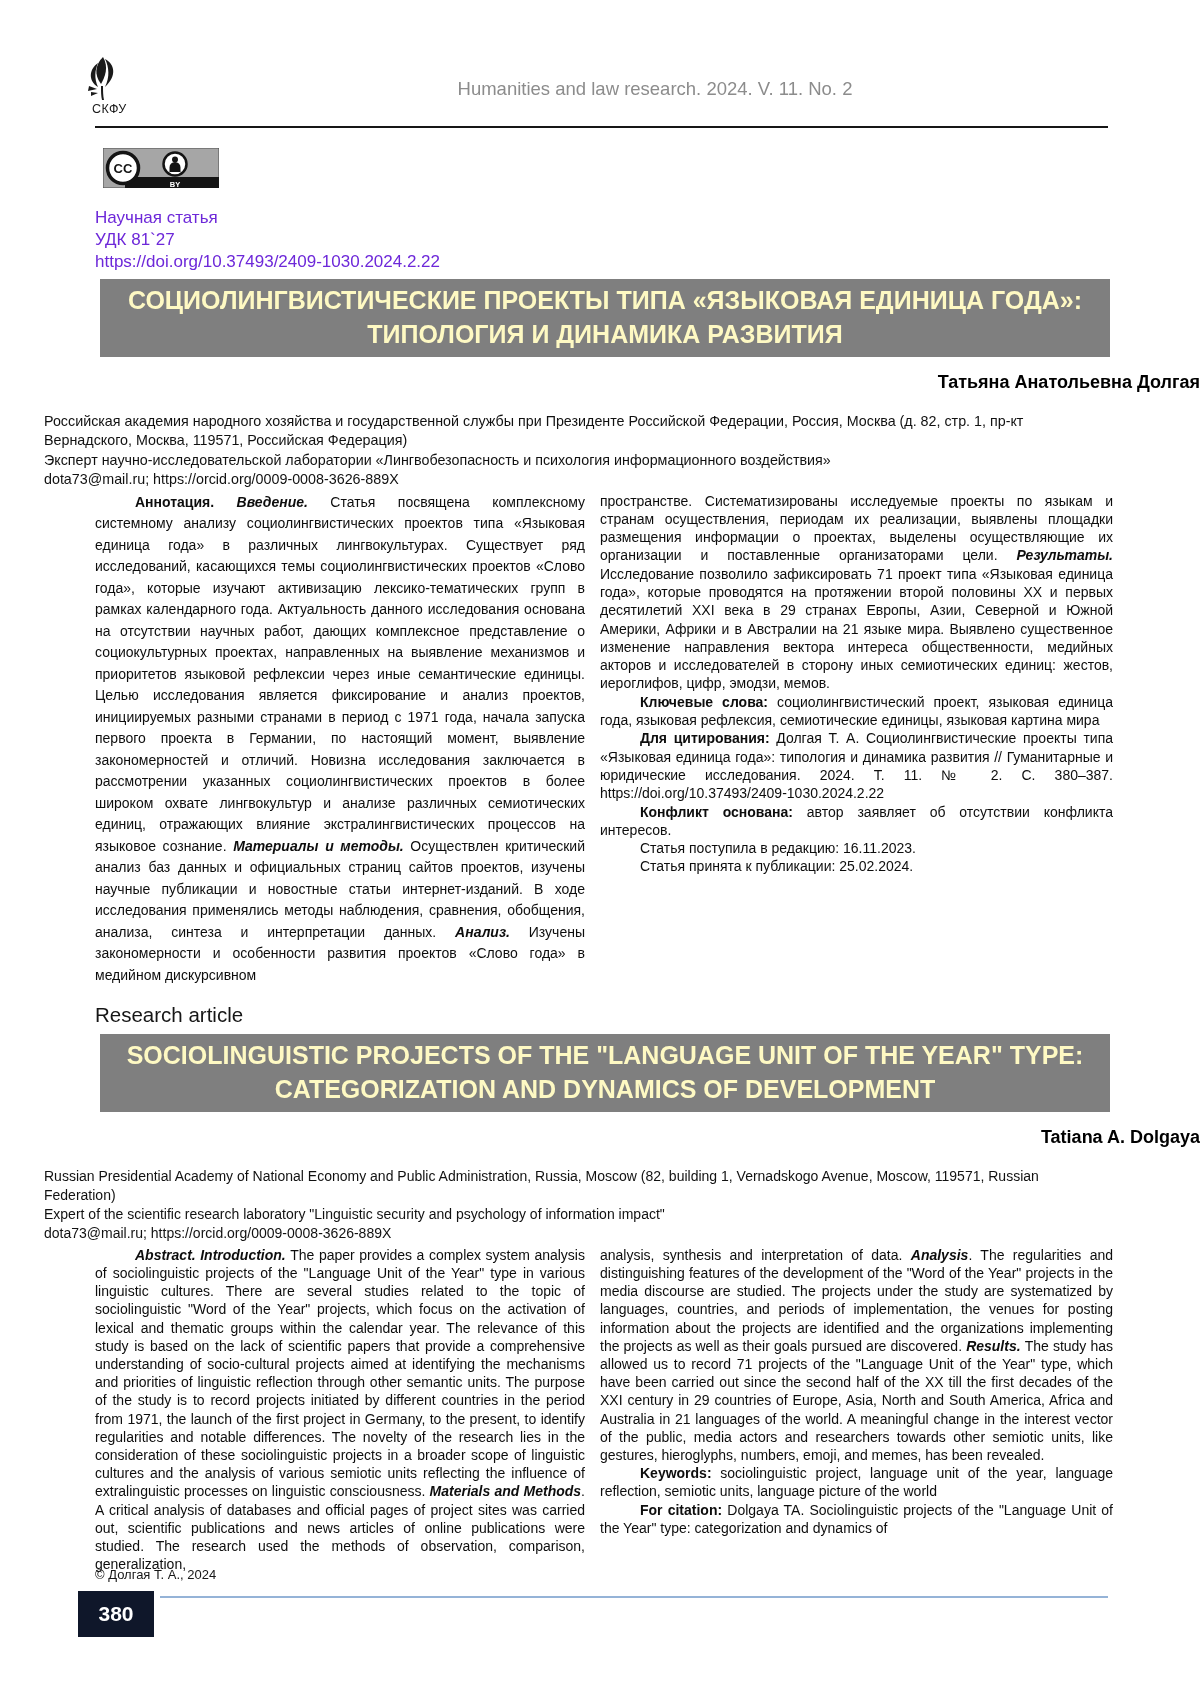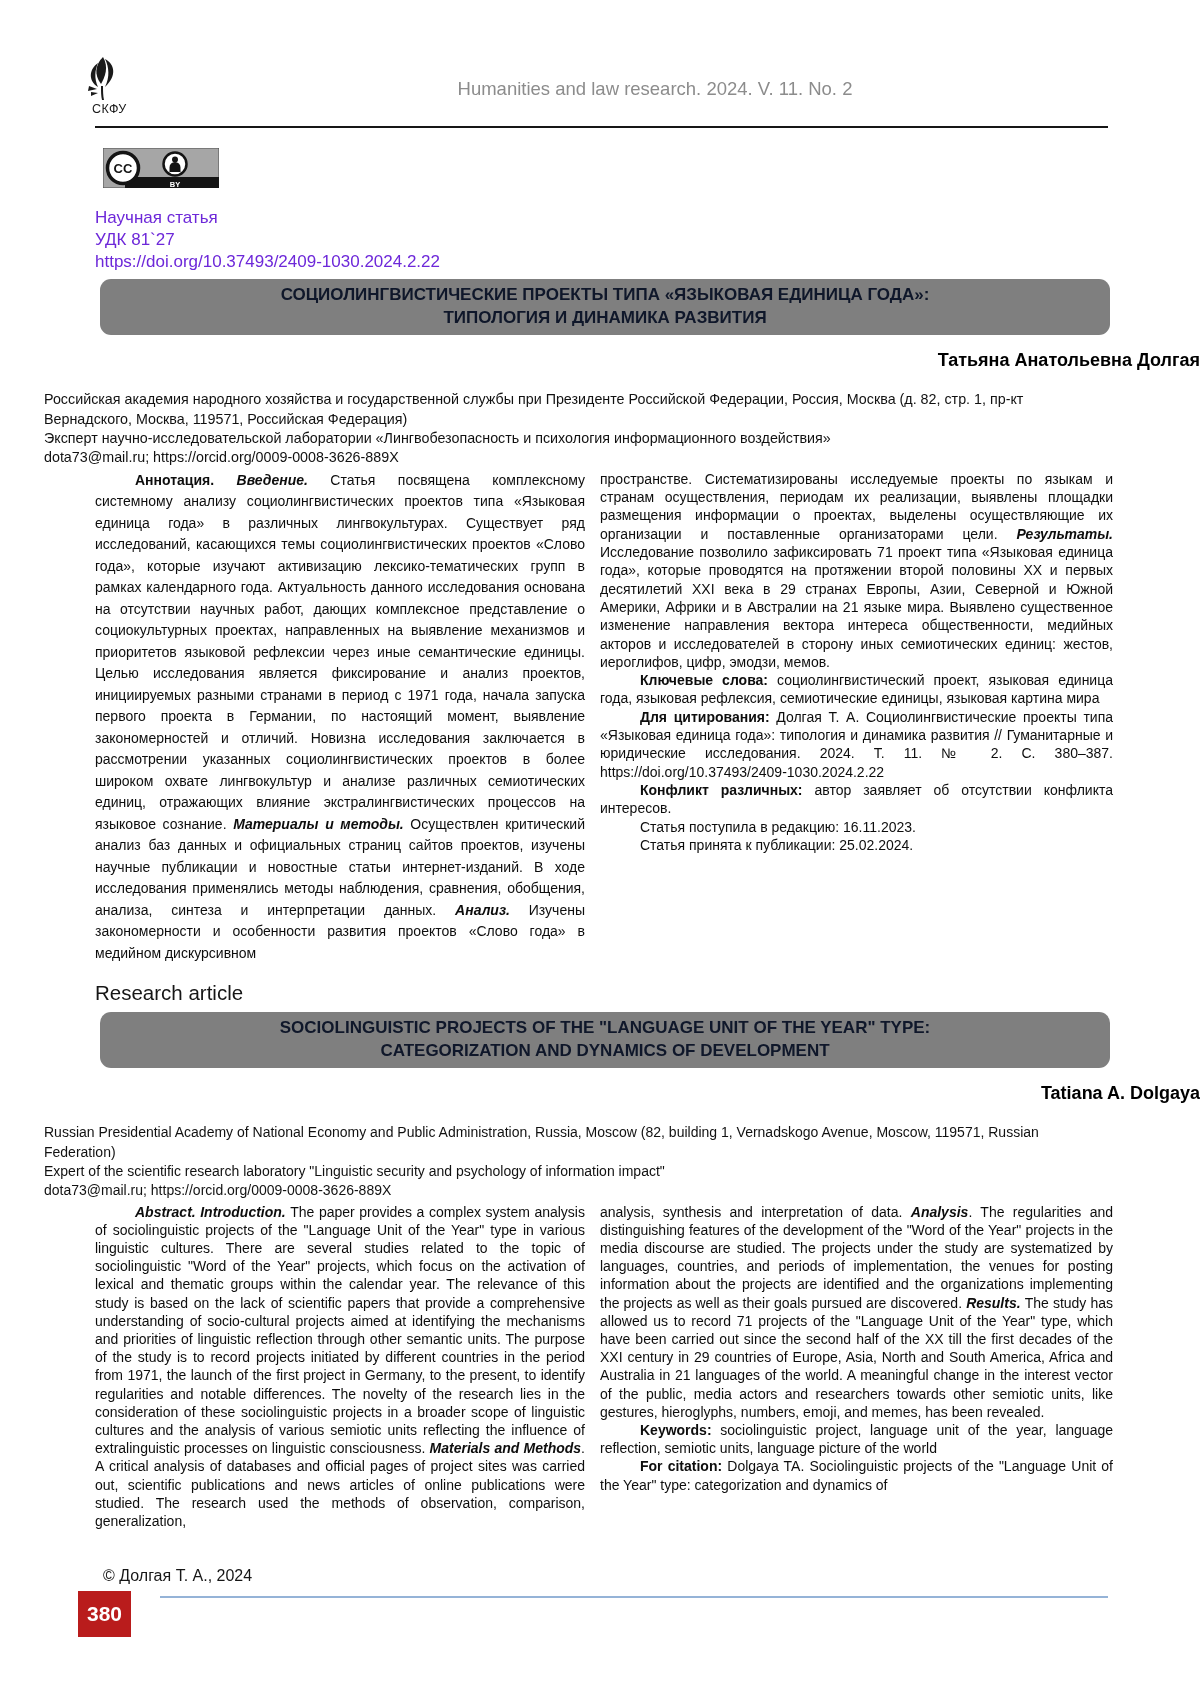--- a/index.html
+++ b/index.html
@@ -19,24 +19,23 @@
     position:absolute;left:200px;right:90px;top:78px;
     text-align:center;font-size:18.5px;color:#8c8c8c;
   }
   .header-rule{position:absolute;left:95px;right:92px;bottom:0;border-bottom:2.5px solid #161616;}
   
   .cc-badge{margin:20px 0 0 103px;width:116px;height:56px;}
   .meta{margin:3px 90px 0 95px;font-size:17px;line-height:1.28;color:#6d28d9;}
   
   .banner{
     margin:7px 90px 0 100px;
-    background:#7f7f7f;color:#0f172a;
-    text-align:center;font-weight:bold;font-size:17px;line-height:1.35;
+    background:#7f7f7f;color:#fef9c3;
+    text-align:center;font-weight:bold;font-size:25px;line-height:1.35;
     padding:5px 10px;
-    border-radius:11px;
   }
   
   .author{margin-top:15px;text-align:right;font-weight:bold;font-size:18px;color:#000;}
   .affiliation{margin:19px 88px 0 44px;font-size:14.3px;line-height:1.36;color:#111;}
   .affiliation.en{font-size:14px;line-height:1.38;}
   
   .abstract{
     display:flex;gap:15px;
     margin:2px 87px 0 95px;
     text-align:justify;font-size:14px;color:#0d0d0d;
@@ -46,25 +45,25 @@
   .abstract.ru .col-left{line-height:21.5px;}
   .abstract.ru .col-right{line-height:18.3px;}
   .abstract.en .col-left,.abstract.en .col-right{line-height:18.2px;}
   .abstract p{margin:0;}
   .abstract p.indent{text-indent:40px;}
   .run-b{font-weight:bold;}
   .run-bi{font-weight:bold;font-style:italic;}
   
   .section-label{margin:17px 90px 0 95px;font-size:20.5px;color:#161616;}
   
-  .copyright{position:absolute;left:103px;top:1567px;font-size:16px;color:#161616;}
+  .copyright{position:absolute;left:95px;top:1567px;font-size:13px;color:#161616;}
   .footer-line{position:absolute;left:160px;right:92px;top:1596px;border-top:2.5px solid #95b3d7;}
   .page-box{
-    position:absolute;left:78px;top:1591px;width:53px;height:46px;
-    background:#b91c1c;color:#fff;font-weight:bold;font-size:21px;
+    position:absolute;left:78px;top:1591px;width:76px;height:46px;
+    background:#0f172a;color:#fff;font-weight:bold;font-size:21px;
     display:flex;align-items:center;justify-content:center;
   }
 </style>
 </head>
 <body>
 
 <div class="page">
 
   <div class="header">
     <div class="logo">
@@ -115,21 +114,21 @@
   </div>
 
   <div class="abstract ru">
     <div class="col-left">
       <p class="indent"><span class="run-b">Аннотация. </span><span class="run-bi">Введение. </span><span>Статья посвящена комплексному системному анализу социолингвистических проектов типа «Языковая единица года» в различных лингвокультурах. Существует ряд исследований, касающихся темы социолингвистических проектов «Слово года», которые изучают активизацию лексико-тематических групп в рамках календарного года. Актуальность данного исследования основана на отсутствии научных работ, дающих комплексное представление о социокультурных проектах, направленных на выявление механизмов и приоритетов языковой рефлексии через иные семантические единицы. Целью исследования является фиксирование и анализ проектов, инициируемых разными странами в период с 1971 года, начала запуска первого проекта в Германии, по настоящий момент, выявление закономерностей и отличий. Новизна исследования заключается в рассмотрении указанных социолингвистических проектов в более широком охвате лингвокультур и анализе различных семиотических единиц, отражающих влияние экстралингвистических процессов на языковое сознание. </span><span class="run-bi">Материалы и методы. </span><span>Осуществлен критический анализ баз данных и официальных страниц сайтов проектов, изучены научные публикации и новостные статьи интернет-изданий. В ходе исследования применялись методы наблюдения, сравнения, обобщения, анализа, синтеза и интерпретации данных. </span><span class="run-bi">Анализ. </span><span>Изучены закономерности и особенности развития проектов «Слово года» в медийном дискурсивном</span></p>
     </div>
     <div class="col-right">
       <p><span>пространстве. Систематизированы исследуемые проекты по языкам и странам осуществления, периодам их реализации, выявлены площадки размещения информации о проектах, выделены осуществляющие их организации и поставленные организаторами цели. </span><span class="run-bi">Результаты. </span><span>Исследование позволило зафиксировать 71 проект типа «Языковая единица года», которые проводятся на протяжении второй половины XX и первых десятилетий XXI века в 29 странах Европы, Азии, Северной и Южной Америки, Африки и в Австралии на 21 языке мира. Выявлено существенное изменение направления вектора интереса общественности, медийных акторов и исследователей в сторону иных семиотических единиц: жестов, иероглифов, цифр, эмодзи, мемов.</span></p>
       <p class="indent"><span class="run-b">Ключевые слова: </span><span>социолингвистический проект, языковая единица года, языковая рефлексия, семиотические единицы, языковая картина мира</span></p>
       <p class="indent"><span class="run-b">Для цитирования: </span><span>Долгая Т. А. Социолингвистические проекты типа «Языковая единица года»: типология и динамика развития // Гуманитарные и юридические исследования. 2024. Т. 11. № 2. С. 380–387. https://doi.org/10.37493/2409-1030.2024.2.22</span></p>
-      <p class="indent"><span class="run-b">Конфликт различных: </span><span>автор заявляет об отсутствии конфликта интересов.</span></p>
+      <p class="indent"><span class="run-b">Конфликт основана: </span><span>автор заявляет об отсутствии конфликта интересов.</span></p>
       <p class="indent">Статья поступила в редакцию: 16.11.2023.</p>
       <p class="indent">Статья принята к публикации: 25.02.2024.</p>
     </div>
   </div>
 
   <div class="section-label">Research article</div>
 
   <div class="banner">
     <div>SOCIOLINGUISTIC PROJECTS OF THE "LANGUAGE UNIT OF THE YEAR" TYPE:</div>
     <div>CATEGORIZATION AND DYNAMICS OF DEVELOPMENT</div>

